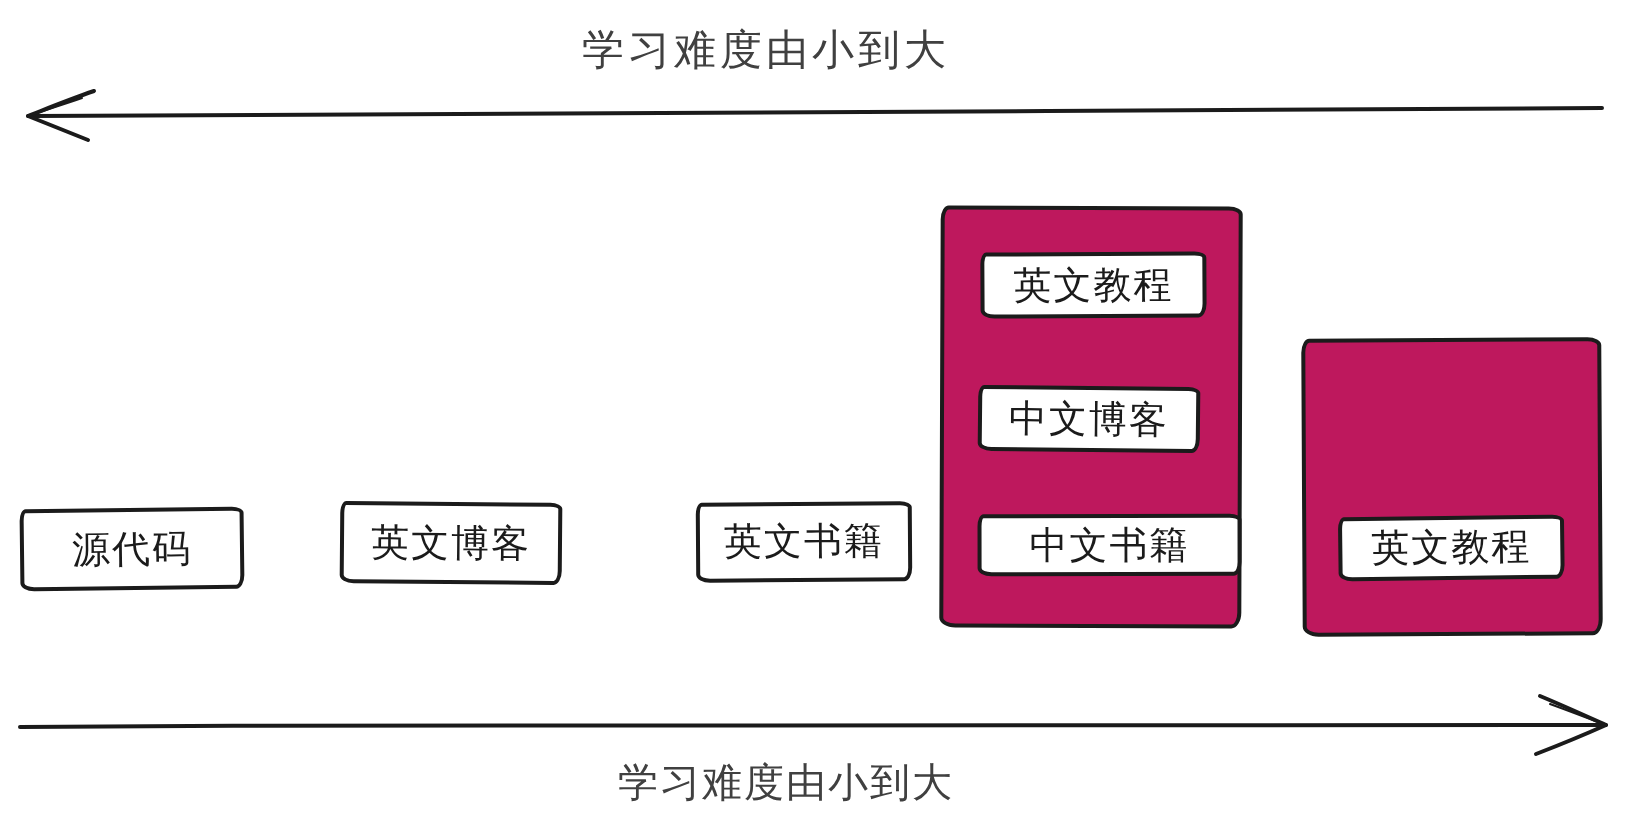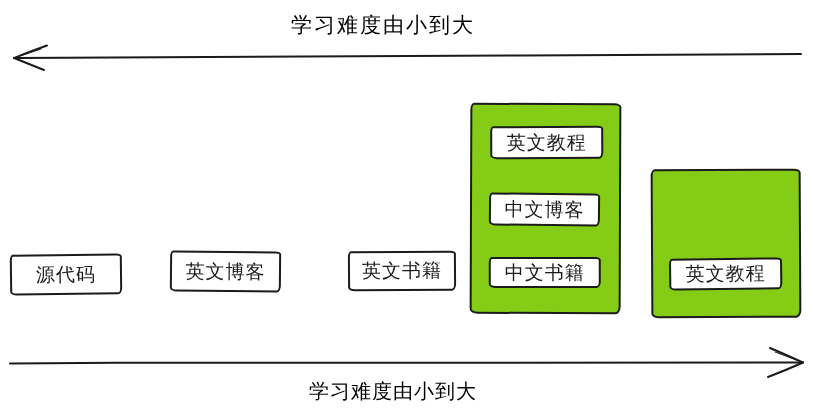--- a/index.html
+++ b/index.html
@@ -12,48 +12,48 @@
     color: #1b1b1b;
   }
   .arrows {
     position: absolute; left: 0; top: 0;
     width: 813px; height: 414px;
     pointer-events: none;
   }
   .axis-label {
     position: absolute;
     white-space: nowrap;
-    color: #000000;
+    color: #404040;
   }
   .axis-top { left: 291px; top: 11px; font-size: 21px; letter-spacing: 2px; }
   .axis-bottom { left: 309px; top: 378px; font-size: 20px; letter-spacing: 1px; }
   .sbox {
     position: absolute;
     box-sizing: border-box;
     border: 2px solid #1b1b1b;
     background: #ffffff;
     display: flex; align-items: center; justify-content: center;
     font-size: 19px; letter-spacing: 1px; white-space: nowrap;
     border-radius: 3px 6px 4px 7px / 6px 3px 7px 4px;
   }
   .gbox {
     position: absolute;
     box-sizing: border-box;
     border: 2px solid #1b1b1b;
-    background: #84cc16;
+    background: #be185d;
     border-radius: 4px 7px 5px 8px / 7px 4px 8px 5px;
   }
   .b-source   { left: 10px;  top: 254px; width: 112px; height: 41px; transform: rotate(-0.7deg); }
   .b-docs     { left: 170px; top: 251px; width: 111px; height: 41px; transform: rotate(0.5deg); }
   .b-books-en { left: 332px; top: 251px; width: 108px; height: 40px; transform: rotate(-0.4deg); margin-left: 16px; }
   .g1 { left: 470px; top: 103px; width: 151px; height: 211px; transform: rotate(0.2deg); }
   .g2 { left: 651px; top: 169px; width: 150px; height: 149px; transform: rotate(-0.3deg); }
   .g1i1 { left: 18px; top: 21px;  width: 113px; height: 33px; transform: rotate(-0.5deg); }
   .g1i2 { left: 17px; top: 88px;  width: 111px; height: 33px; transform: rotate(0.4deg); }
-  .g1i3 { left: 17px; top: 152px; width: 112px; height: 31px; transform: rotate(-0.3deg); }
+  .g1i3 { left: 17px; top: 152px; width: 132px; height: 31px; transform: rotate(-0.3deg); }
   .g2i1 { left: 16px; top: 20px;  width: 111px; height: 33px; transform: rotate(0.4deg); }
   .g2i2 { left: 16px; top: 87px;  width: 113px; height: 32px; transform: rotate(-0.4deg); }
 </style>
 </head>
 <body>
 
 <svg class="arrows" viewBox="0 0 813 414" xmlns="http://www.w3.org/2000/svg">
   <g stroke="#1b1b1b" stroke-width="2" fill="none" stroke-linecap="round">
     <path d="M 801 54 C 540 55.5 220 57 16 58"></path>
     <path d="M 47 45.5 C 34 50 23 54.5 14 58"></path>

